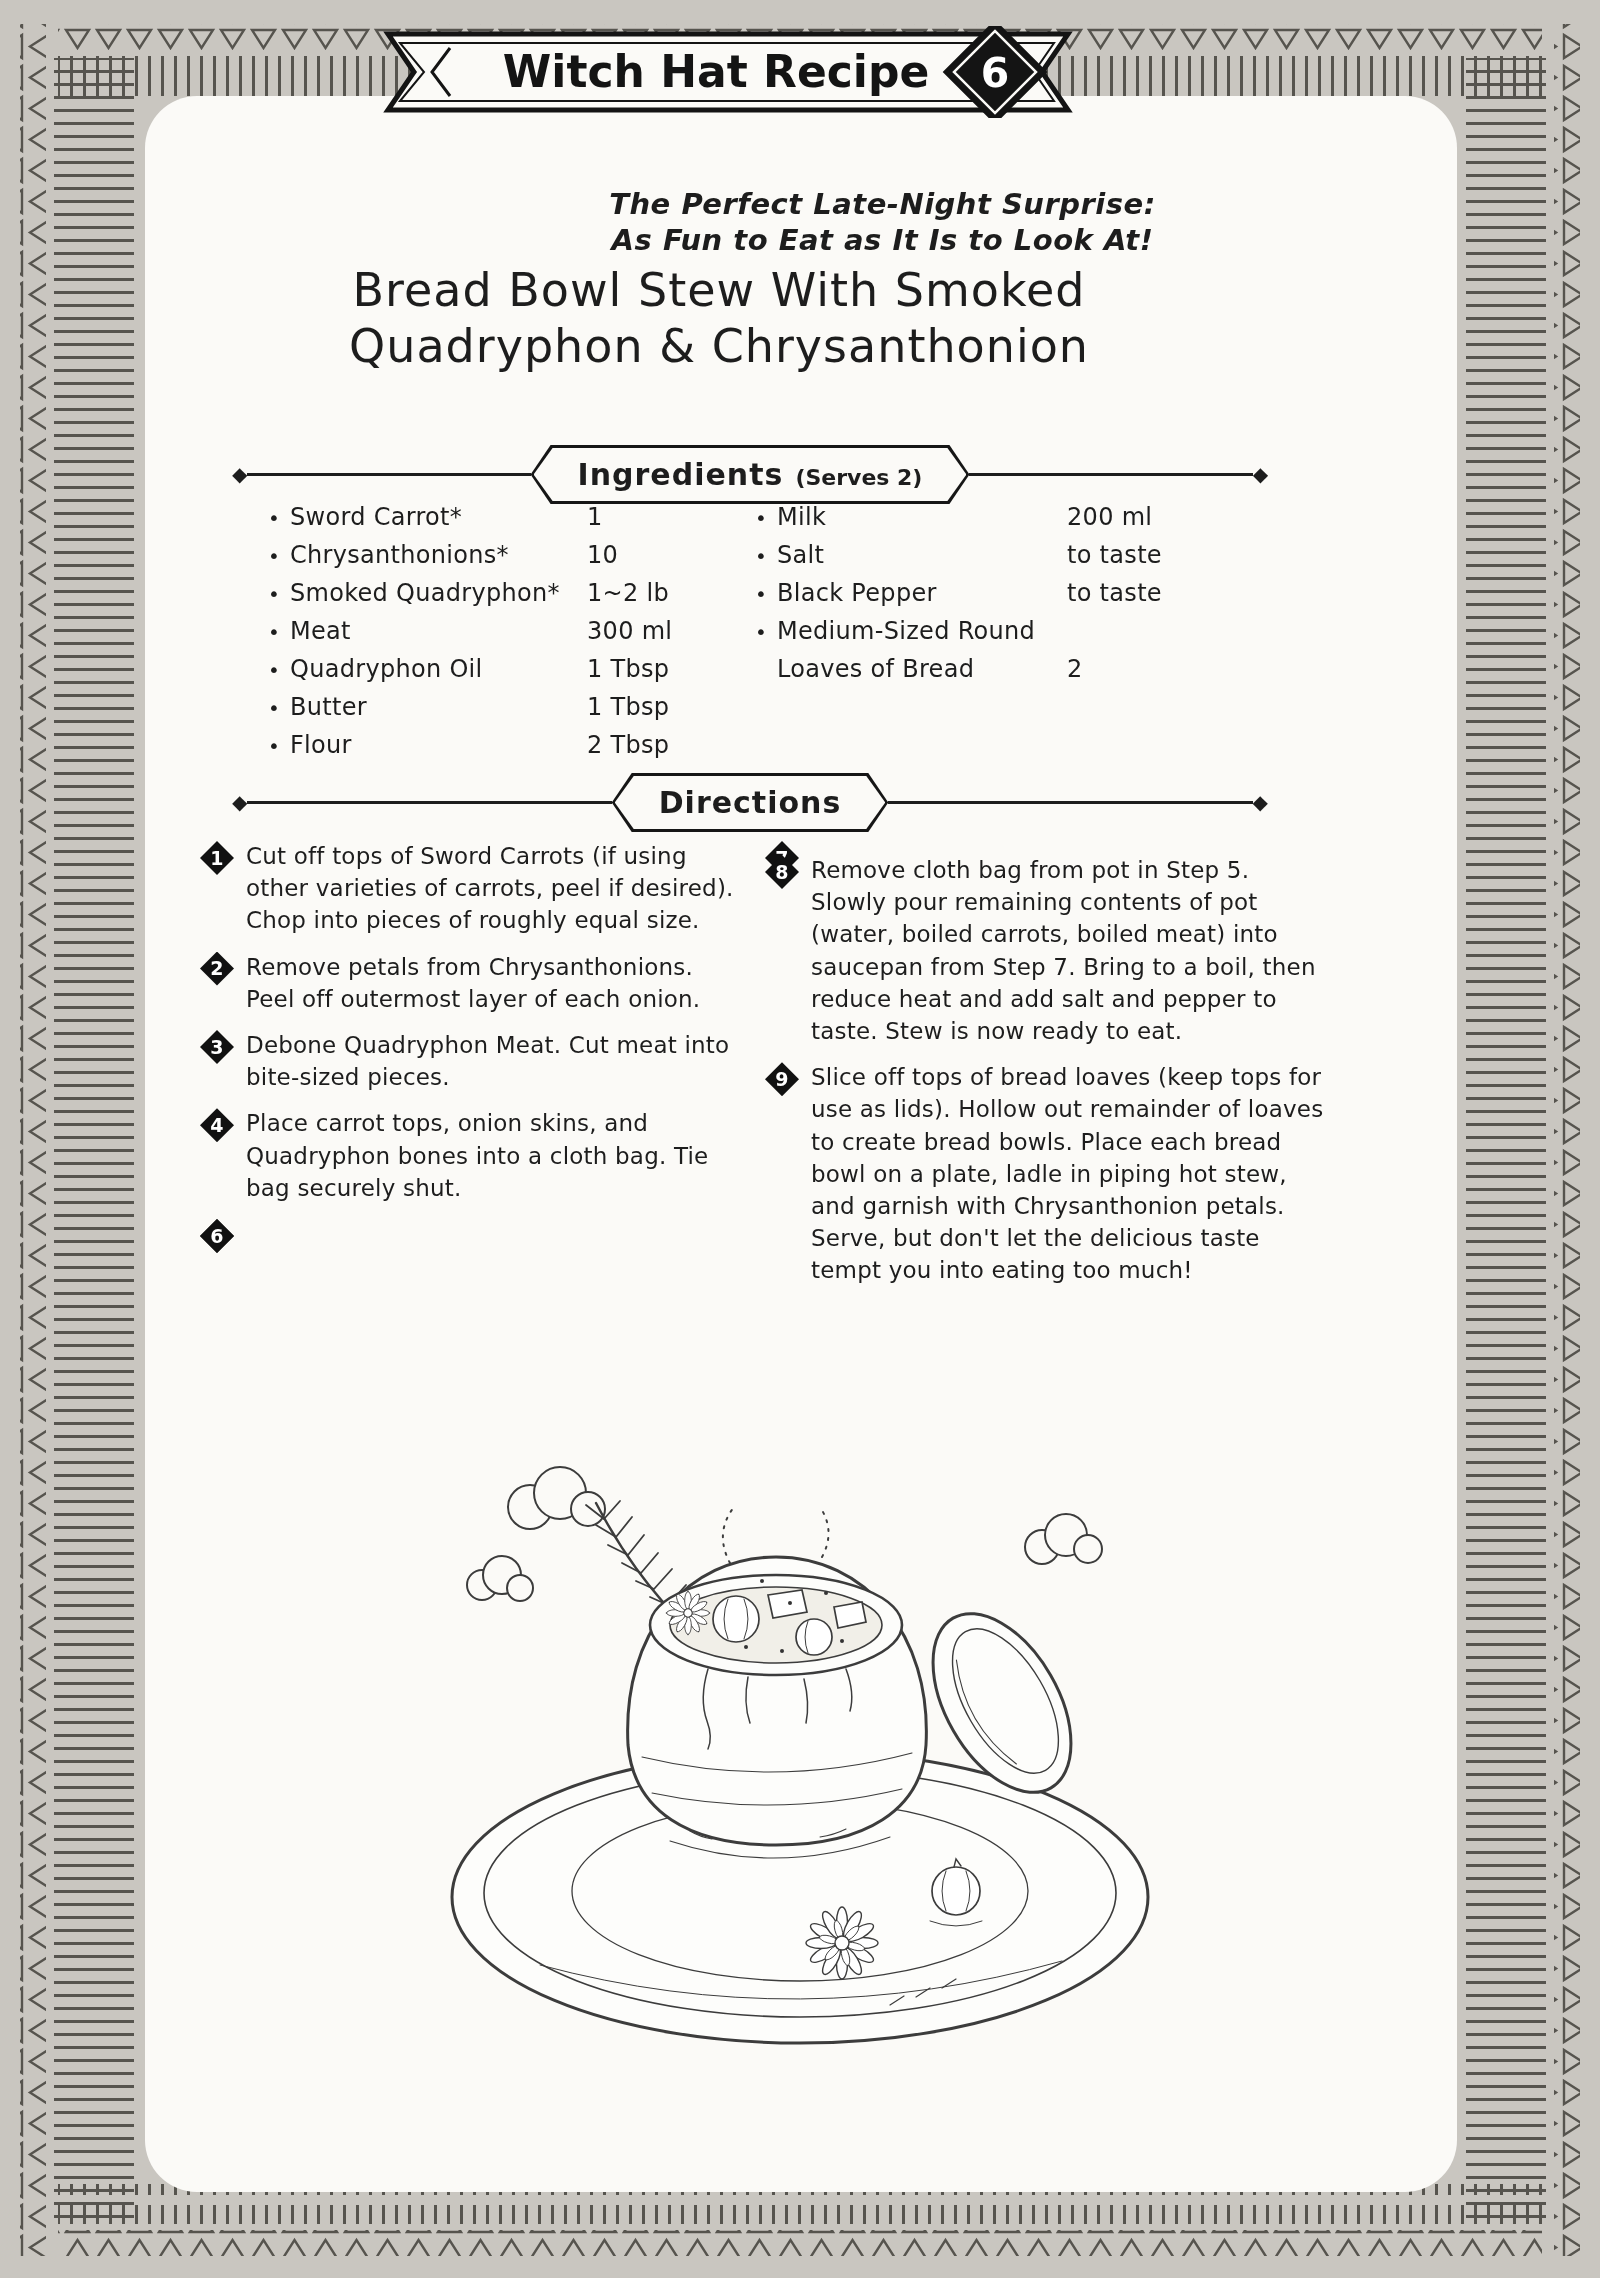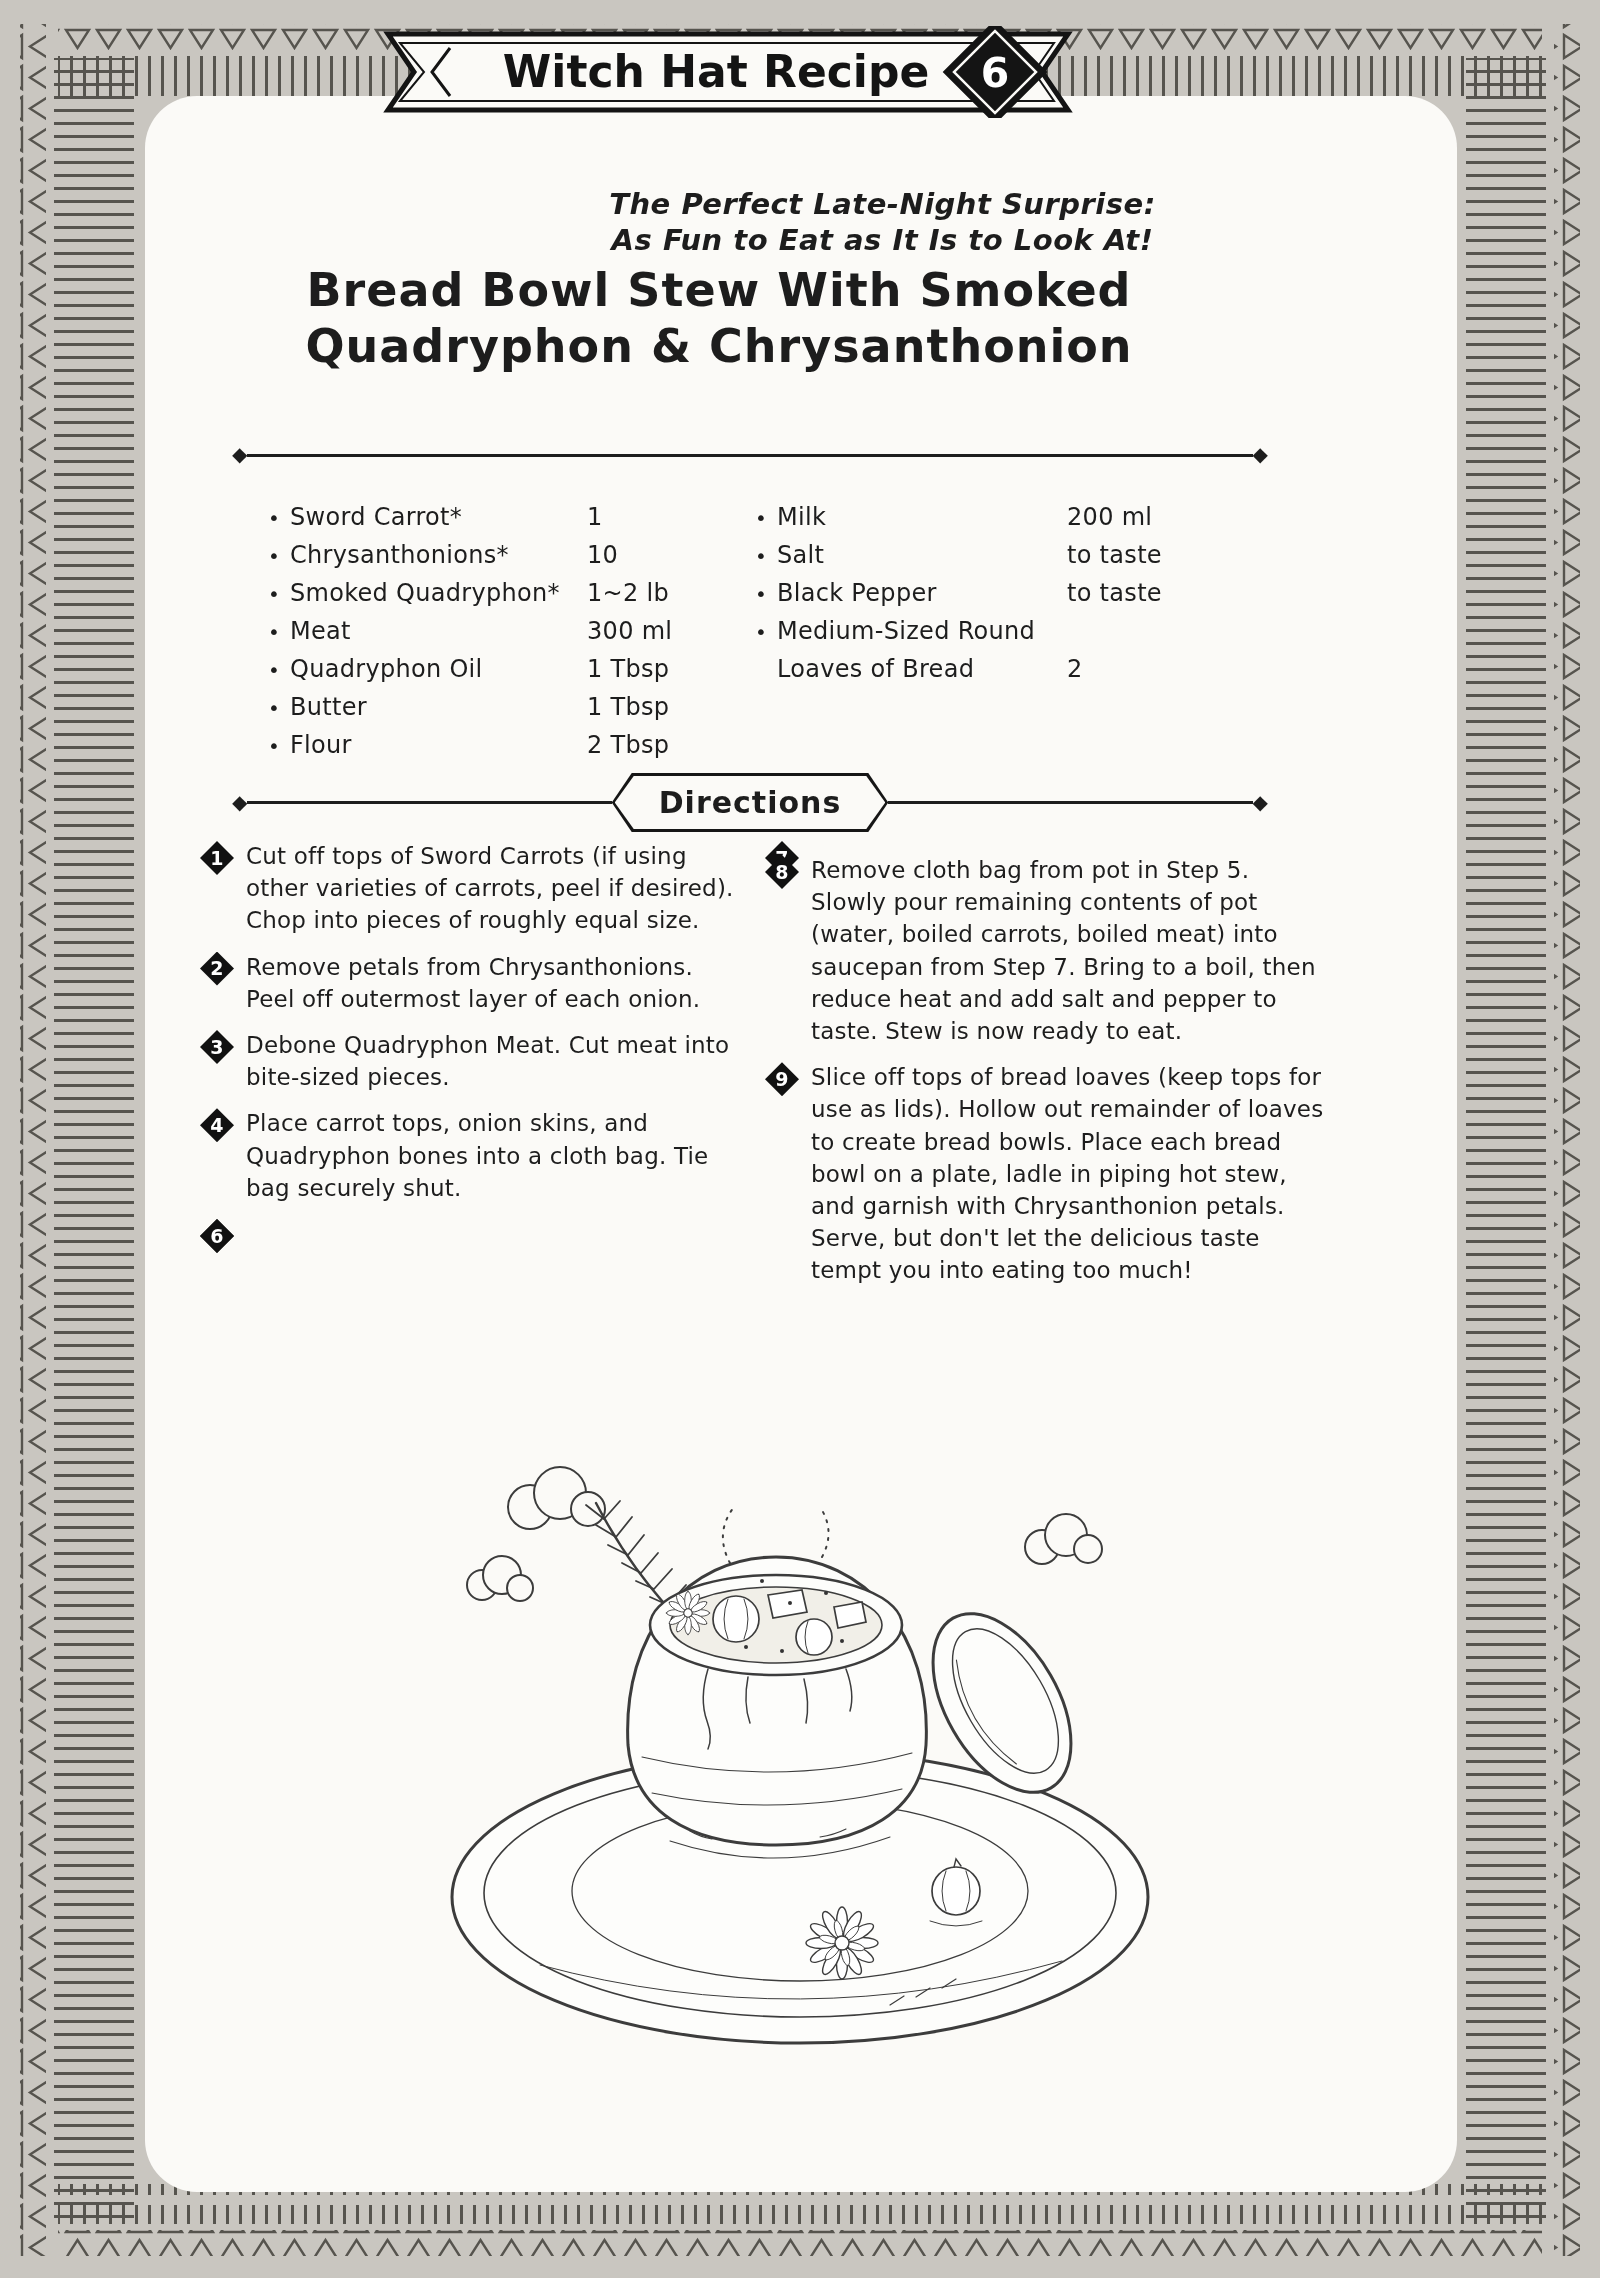--- a/index.html
+++ b/index.html
@@ -23,21 +23,21 @@
   .banner text { font-family:"DejaVu Sans", sans-serif; }
 
   
   .subtitle {
     position:absolute; left:145px; top:186px; width:1475px; text-align:center;
     font-size:29px; font-style:italic; font-weight:bold; line-height:1.25;
     letter-spacing:0.5px; z-index:3;
   }
   .title {
     position:absolute; left:145px; top:262px; width:1148px; text-align:center;
-    font-size:46px; font-weight:bold; line-height:1.22; letter-spacing:1px; z-index:3;
+    font-size:46px; font-weight:normal; line-height:1.22; letter-spacing:1px; z-index:3;
   }
 
   
   .rule-row { position:absolute; left:232px; width:1036px; display:flex; align-items:center; z-index:3; }
   .rule-row .rule { flex:1; border-top:3px solid #1d1d1d; }
   .rule-row .diamond-glyph { font-size:20px; line-height:1; transform:translateY(-1px); }
   .pill { position:relative; background:#161616; padding:3px;
           clip-path:polygon(20px 0, calc(100% - 20px) 0, 100% 50%, calc(100% - 20px) 100%, 20px 100%, 0 50%); }
   .pill-inner { background:#fbfaf7; padding:9px 44px; display:flex; align-items:baseline; gap:12px;
           clip-path:polygon(19px 0, calc(100% - 19px) 0, 100% 50%, calc(100% - 19px) 100%, 19px 100%, 0 50%);
@@ -136,20 +136,26 @@
   </div>
 
   <h1 class="title">
     <div>Bread Bowl Stew With Smoked</div>
     <div>Quadryphon &amp; Chrysanthonion</div>
   </h1>
 
   <div class="rule-row ingredients-rule">
     <span class="diamond-glyph">◆</span>
     <span class="rule"></span>
+    <span class="pill">
+      <span class="pill-inner">
+        <span class="pill-heading">Ingredients</span>
+        <span class="pill-sub">(Serves 2)</span>
+      </span>
+    </span>
     <span class="rule"></span>
     <span class="diamond-glyph">◆</span>
   </div>
 
   <div class="ingredients-body">
     <div class="ing-col ing-col-left">
       <div class="ing-row">
         <span class="ing-bullet">•</span>
         <span class="ing-name">Sword Carrot*</span>
         <span class="ing-amount">1</span>

